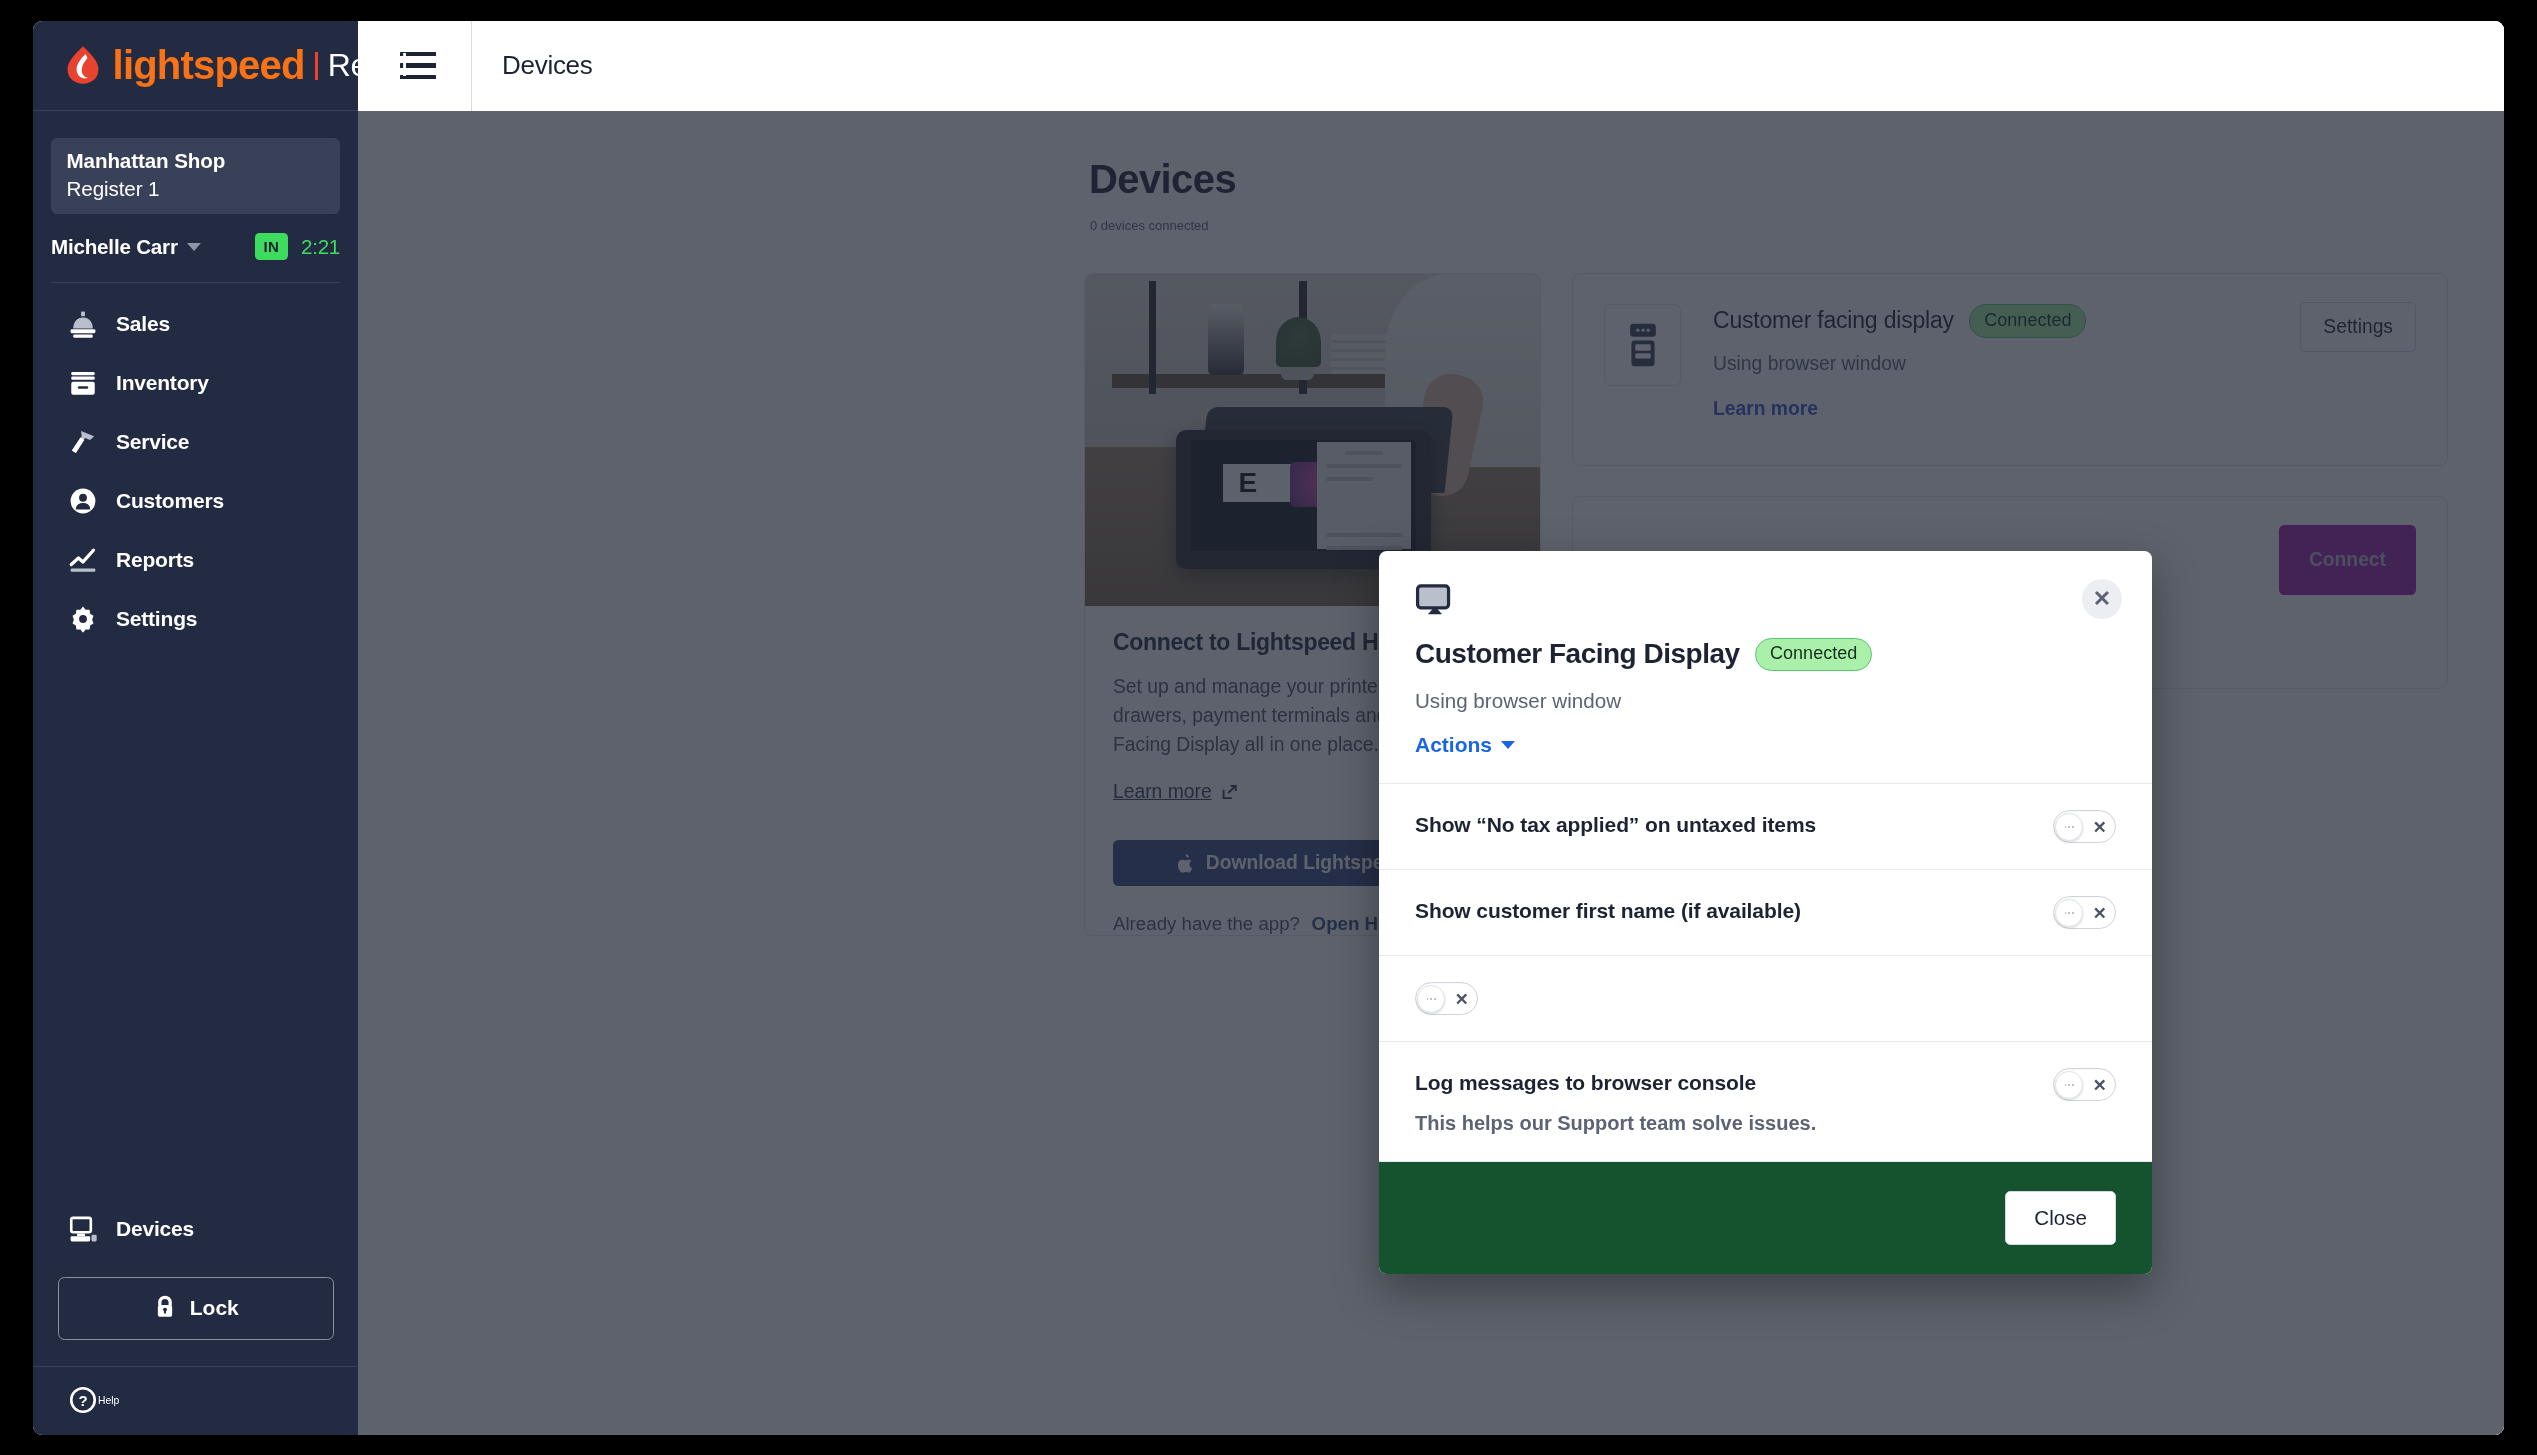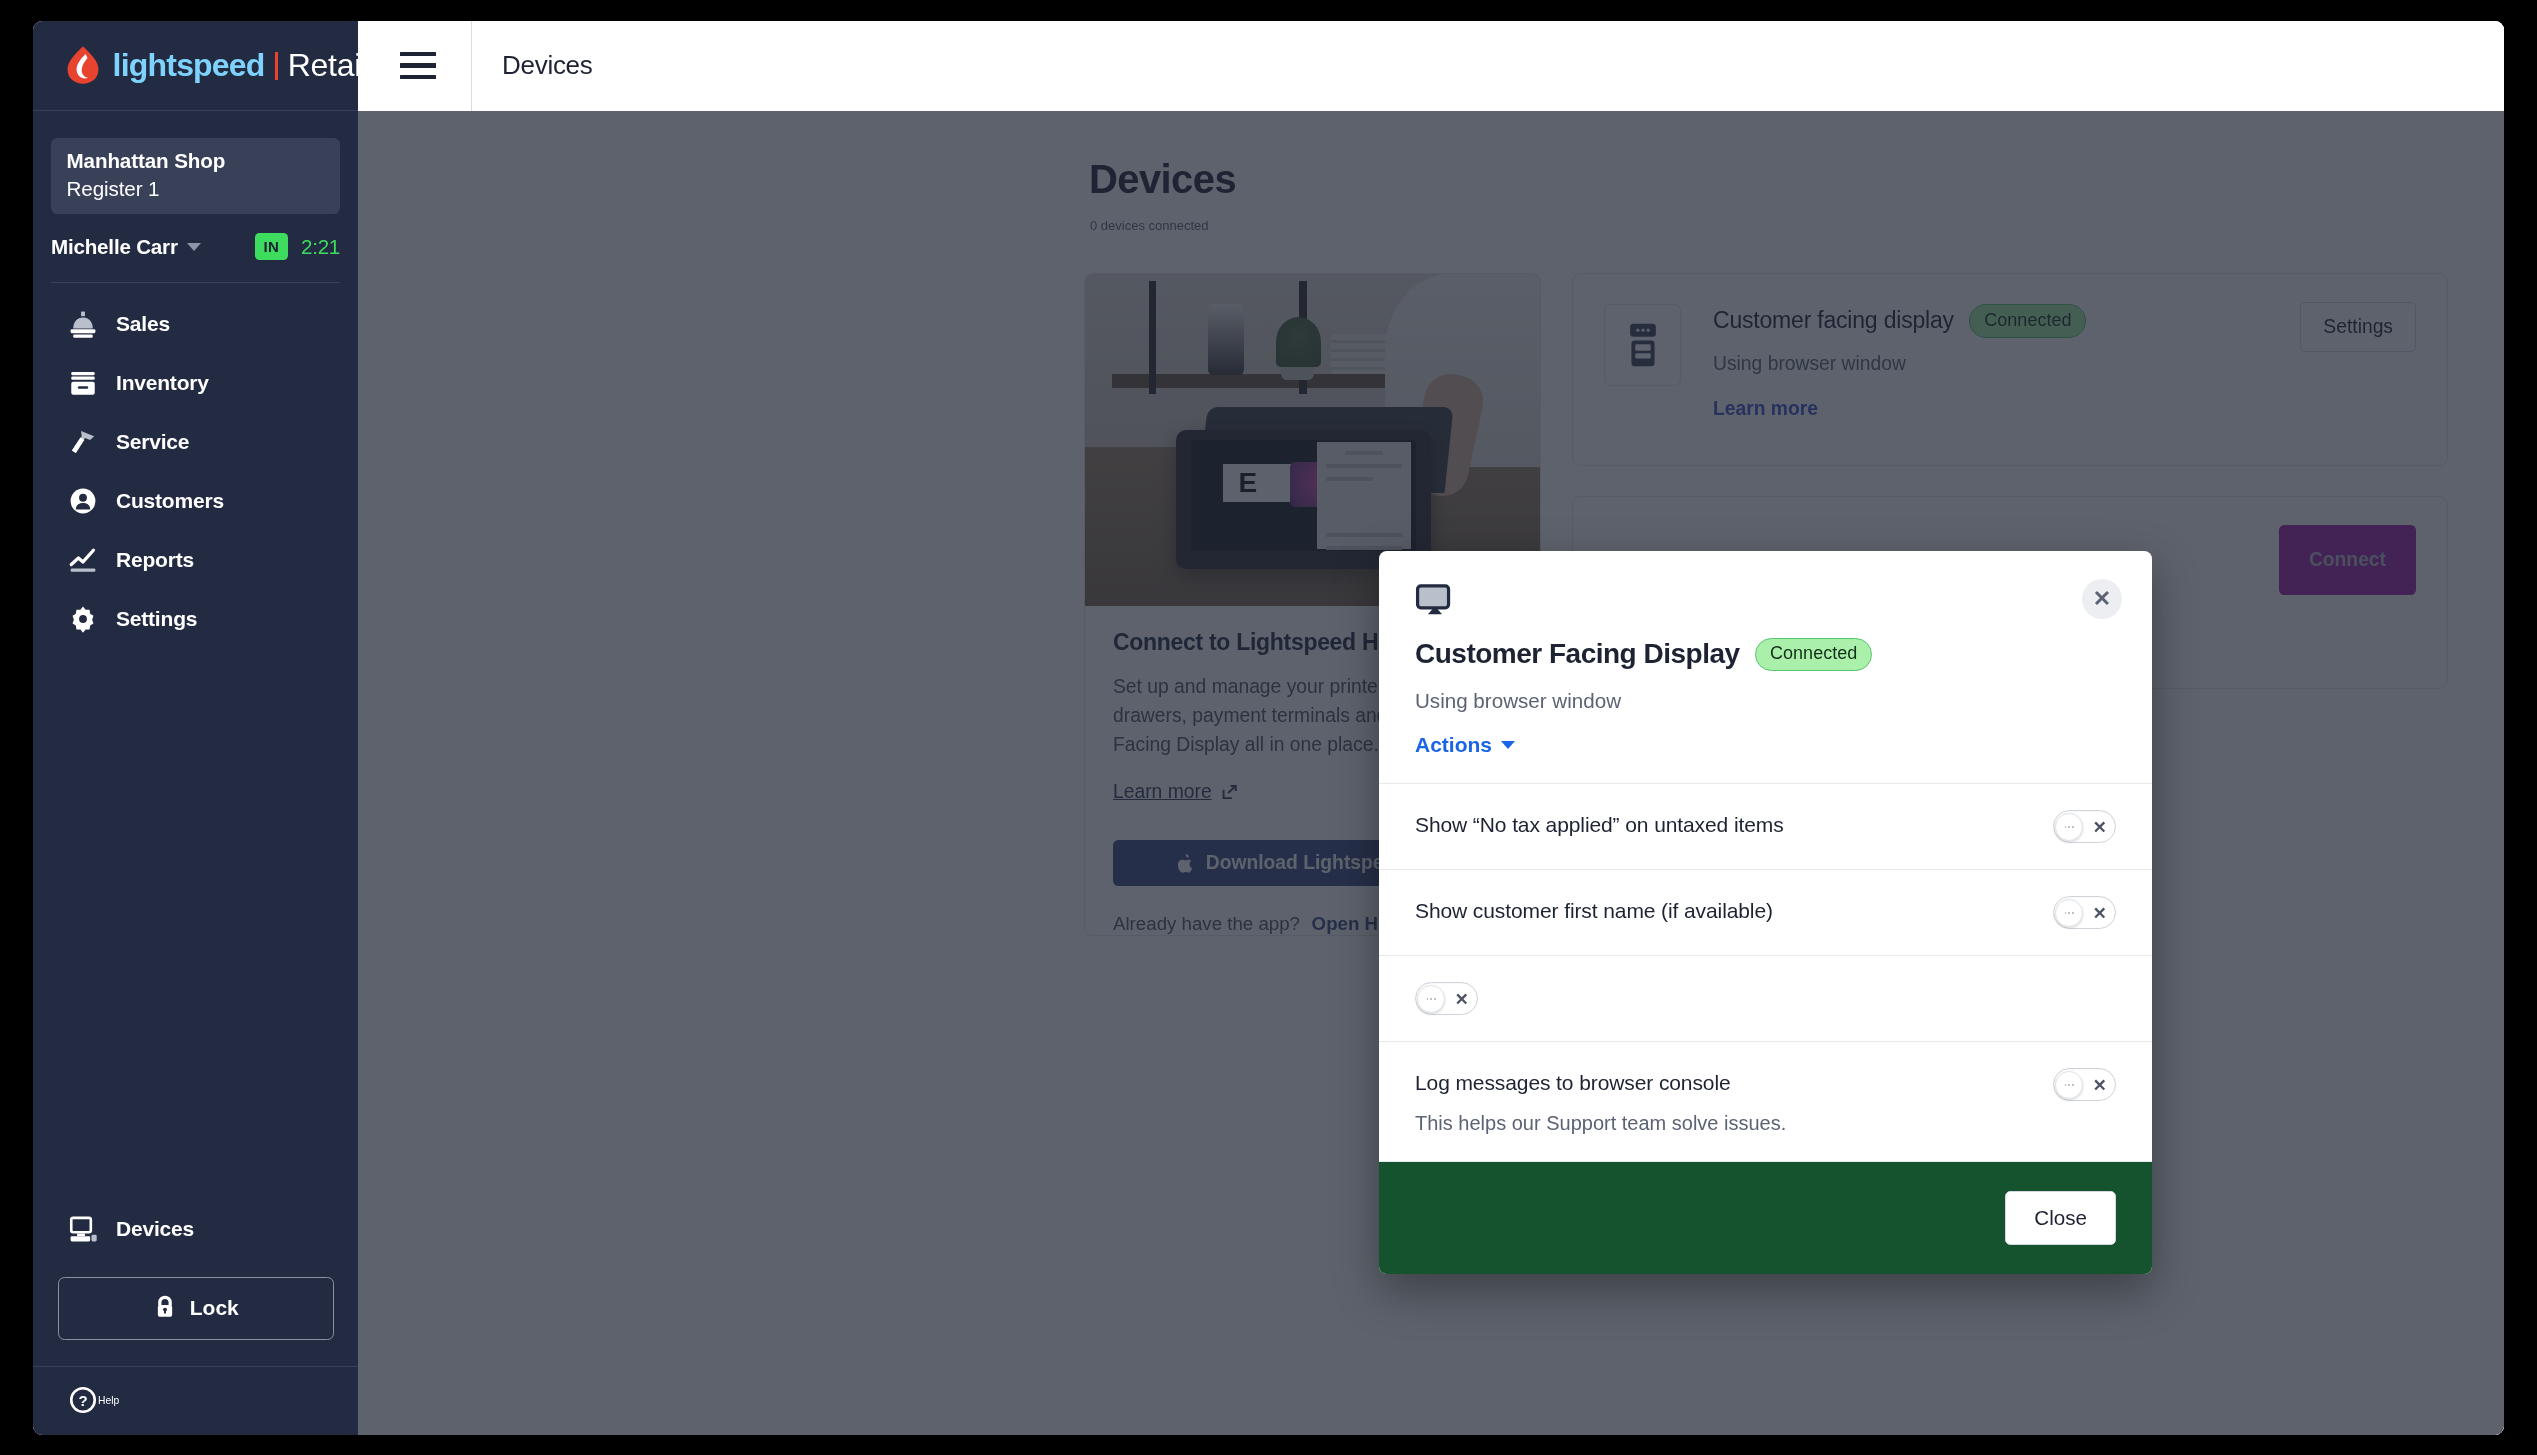--- a/index.html
+++ b/index.html
@@ -34,24 +34,24 @@
   }
   .brand {
     height: 90px;
     display: flex;
     align-items: center;
     padding-left: 32px;
     border-bottom: 0.6px solid #39415a;
   }
   .brand-mark { width: 36px; height: 40px; flex: 0 0 36px; margin-right: 11.6px; }
   .brand-word {
-    font-size: 32px;
+    font-size: 40px;
     font-weight: 700;
     letter-spacing: -0.8px;
-    color: #7dd3fc;
+    color: #f97316;
     line-height: 1;
   }
   .brand-sep {
     display: inline-block;
     width: 2.6px; height: 28px;
     background: #e8432f;
     margin: 0 10.3px -2.6px 10.3px;
     vertical-align: middle;
   }
   .brand-sub { font-size: 32px; font-weight: 400; letter-spacing: -0.3px; }
@@ -271,21 +271,21 @@
     margin-top: 20.6px; display: inline-flex; align-items: center; gap: 9px; cursor: pointer;
   }
   .act-caret { width:0;height:0;border-left:7px solid transparent;border-right:7px solid transparent;border-top:8.4px solid #1a64e8; }
 
   .opt-row {
     border-top: 1.3px solid #e6e9ed;
     padding: 26px 36px 26px 36px;
     display: flex; align-items: flex-start;
     min-height: 77px;
   }
-  .opt-text { flex: 1; padding-top: 2.6px; }
+  .opt-text { flex: 1; padding-top: 2.6px; font-weight: bold; }
   .opt-label { font-size: 21px; color: #1d2333; letter-spacing: -0.1px; }
   .opt-help { font-size: 20px; color: #5b6374; margin-top: 16.7px; }
 
   .toggle {
     width: 63px; height: 33px; border-radius: 643px;
     border: 1.3px solid #cfd4db;
     background: #ffffff;
     position: relative;
     flex: 0 0 63px;
     cursor: pointer;

